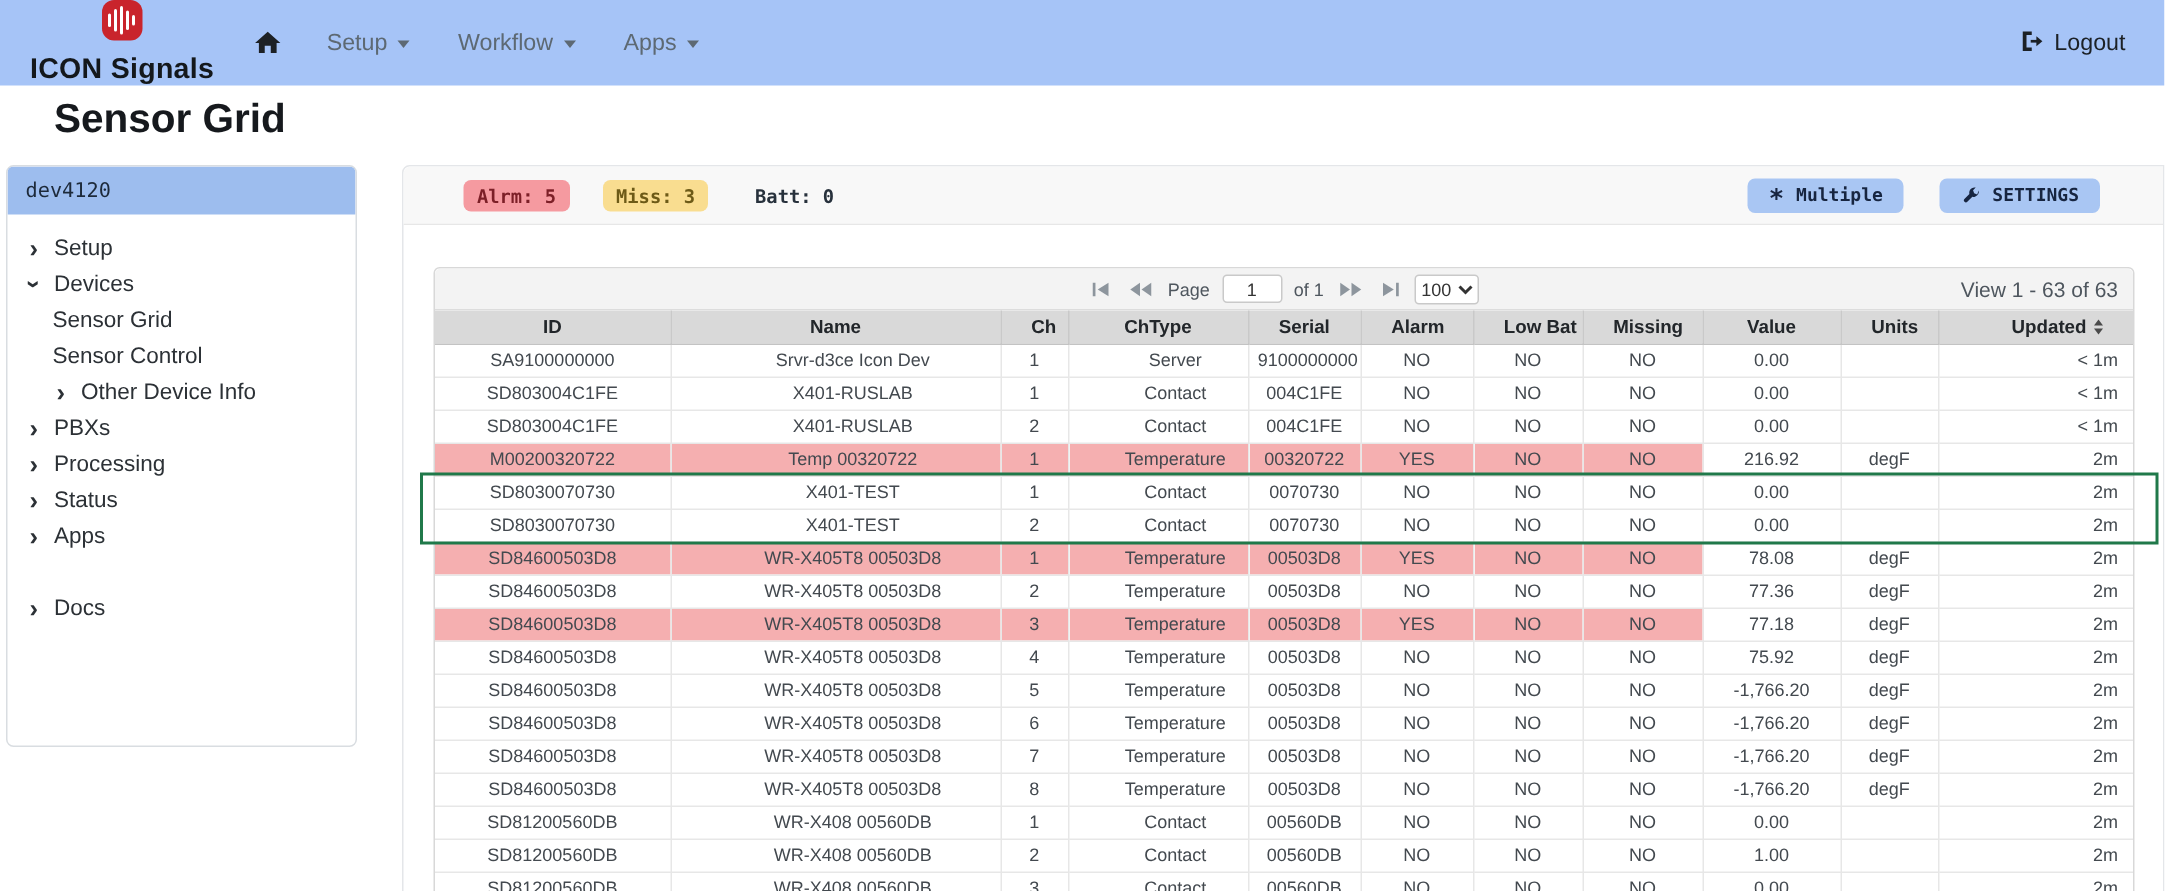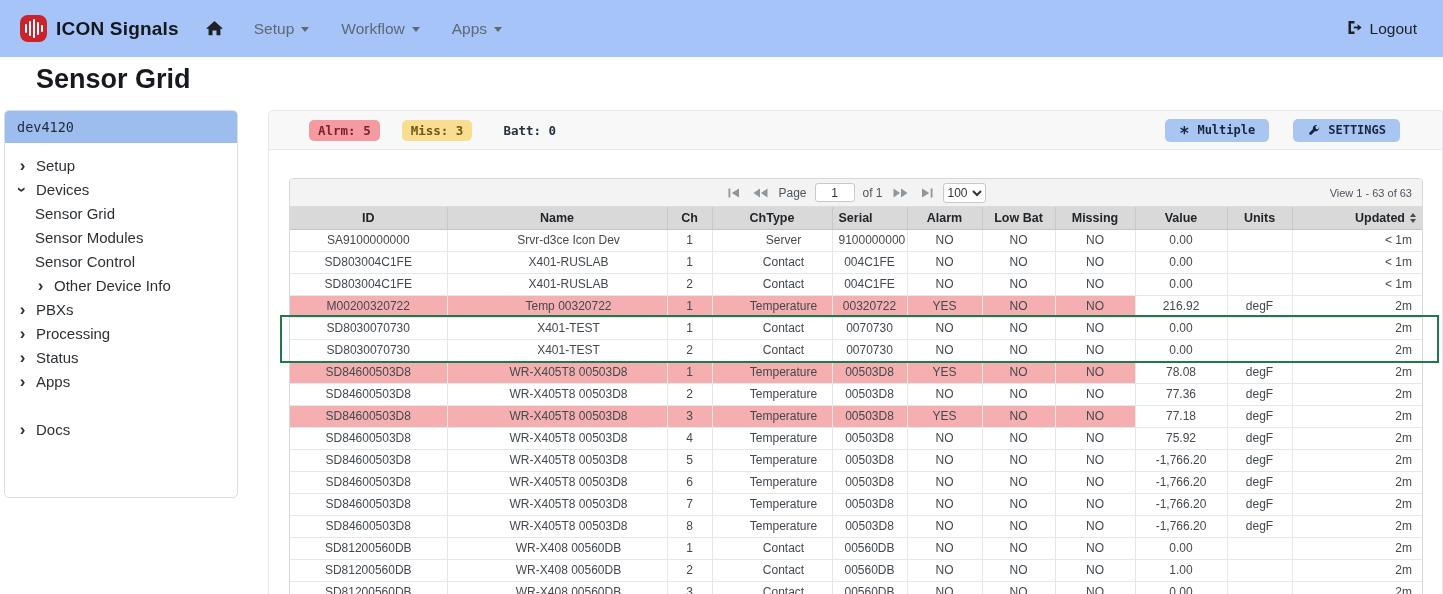--- a/index.html
+++ b/index.html
@@ -5,21 +5,21 @@
   * { box-sizing: border-box; }
   html,body { margin:0; padding:0; }
   body {
     width:1443px; height:594px; overflow:hidden; position:relative;
     background:#ffffff; font-family:"Liberation Sans", sans-serif;
   }
 
   
   .navbar { height:57px; background:#a6c4f7; display:flex; align-items:center;
             padding:0 26px 0 20px; }
-  .brand { display:flex; align-items:center; gap:9px; }
+  .brand { display:flex; align-items:center; gap:9px;flex-direction:column; }
   .logo { width:27px; height:27px; border-radius:8px; background:#c9242c;
           display:flex; align-items:center; justify-content:center; gap:2px; }
   .logo i { display:block; width:2px; background:#fff; border-radius:1px; }
   .brand-name { font-size:19px; font-weight:bold; color:#14181c; letter-spacing:.2px; }
   .home-btn { margin-left:26px; display:flex; align-items:center; cursor:pointer; }
   .nav-menu { display:flex; margin-left:30px; gap:32px; }
   .nav-link { color:#5d6973; font-size:15.5px; display:flex; align-items:center;
               gap:7px; cursor:pointer; }
   .caret { width:0; height:0; border-left:4.5px solid transparent;
            border-right:4.5px solid transparent; border-top:5px solid #5d6973;
@@ -71,27 +71,27 @@
               position:relative; border-radius:4px 4px 0 0; }
   .pager-center { position:absolute; left:0; right:0; top:0; bottom:0;
                   display:flex; justify-content:center; align-items:center; gap:8px;
                   font-size:12px; color:#4e565e; }
   .pager-ico { display:inline-flex; align-items:center; cursor:pointer; padding:0 2px; }
   .page-input { width:40px; height:19px; border:1px solid #c9c9c9; border-radius:3px;
                 text-align:center; font-size:12px; color:#333; background:#fff; }
   .size-select { font-size:12px; height:20px; color:#333; border:1px solid #c9c9c9;
                  border-radius:3px; background:#fff; }
   .view-label { position:absolute; right:10px; top:0; bottom:0; display:flex;
-                align-items:center; font-size:11px; color:#4e565e; }
+                align-items:center; font-size:14px; color:#4e565e; }
 
   table.grid { border-collapse:collapse; table-layout:fixed; width:1132px;
                font-size:12px; color:#43494f; }
   .grid thead th { background:#d9d9d9; font-weight:bold; color:#22262a;
                    height:22px; font-size:12.5px; border-right:1px solid #c9c9c9;
-                   border-bottom:1px solid #c3c3c3; padding:0 6px; white-space:nowrap; }
+                   border-bottom:1px solid #c3c3c3; padding:0 20px; white-space:nowrap; }
   .grid thead th:last-child { border-right:none; }
   .grid tbody td { height:22px; border-right:1px solid #e7e7e7;
                    border-bottom:1px solid #e7e7e7; padding:0 6px;
                    white-space:nowrap; overflow:hidden; background:#fff; }
   .grid tbody td:last-child { border-right:none; }
   .grid td.al { text-align:center; padding-left:29px; }
   .grid td.ac { text-align:center; }
   .grid td.ar { text-align:right; padding-right:10px; }
   .grid td.alarm-bg { background:#f5afb0; }
   .sort { display:inline-flex; flex-direction:column; gap:2px; margin-left:5px;
@@ -155,23 +155,20 @@
       <div class="side-item">
         <span class="chev">›</span>
         <span>Setup</span>
       </div>
       <div class="side-item">
         <span class="chev down">›</span>
         <span>Devices</span>
       </div>
       <div class="side-item lvl1">
         <span>Sensor Grid</span>
-      </div>
-      <div class="side-item lvl1">
-        <span>Sensor Modules</span>
       </div>
       <div class="side-item lvl1">
         <span>Sensor Control</span>
       </div>
       <div class="side-item lvl1">
         <span class="chev">›</span>
         <span>Other Device Info</span>
       </div>
       <div class="side-item">
         <span class="chev">›</span>

